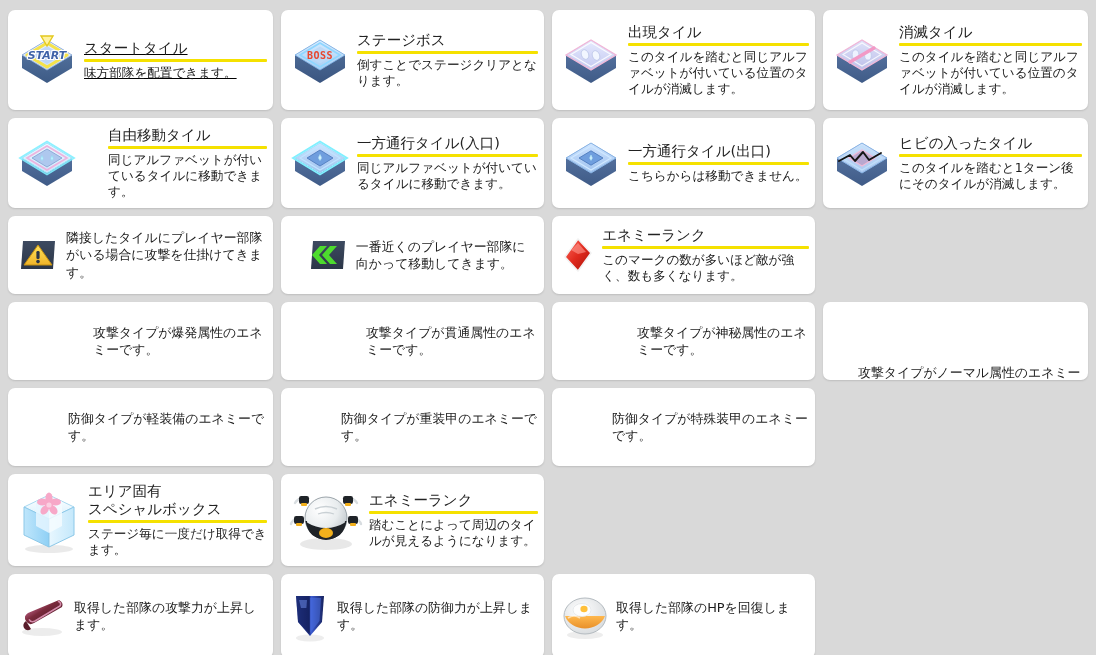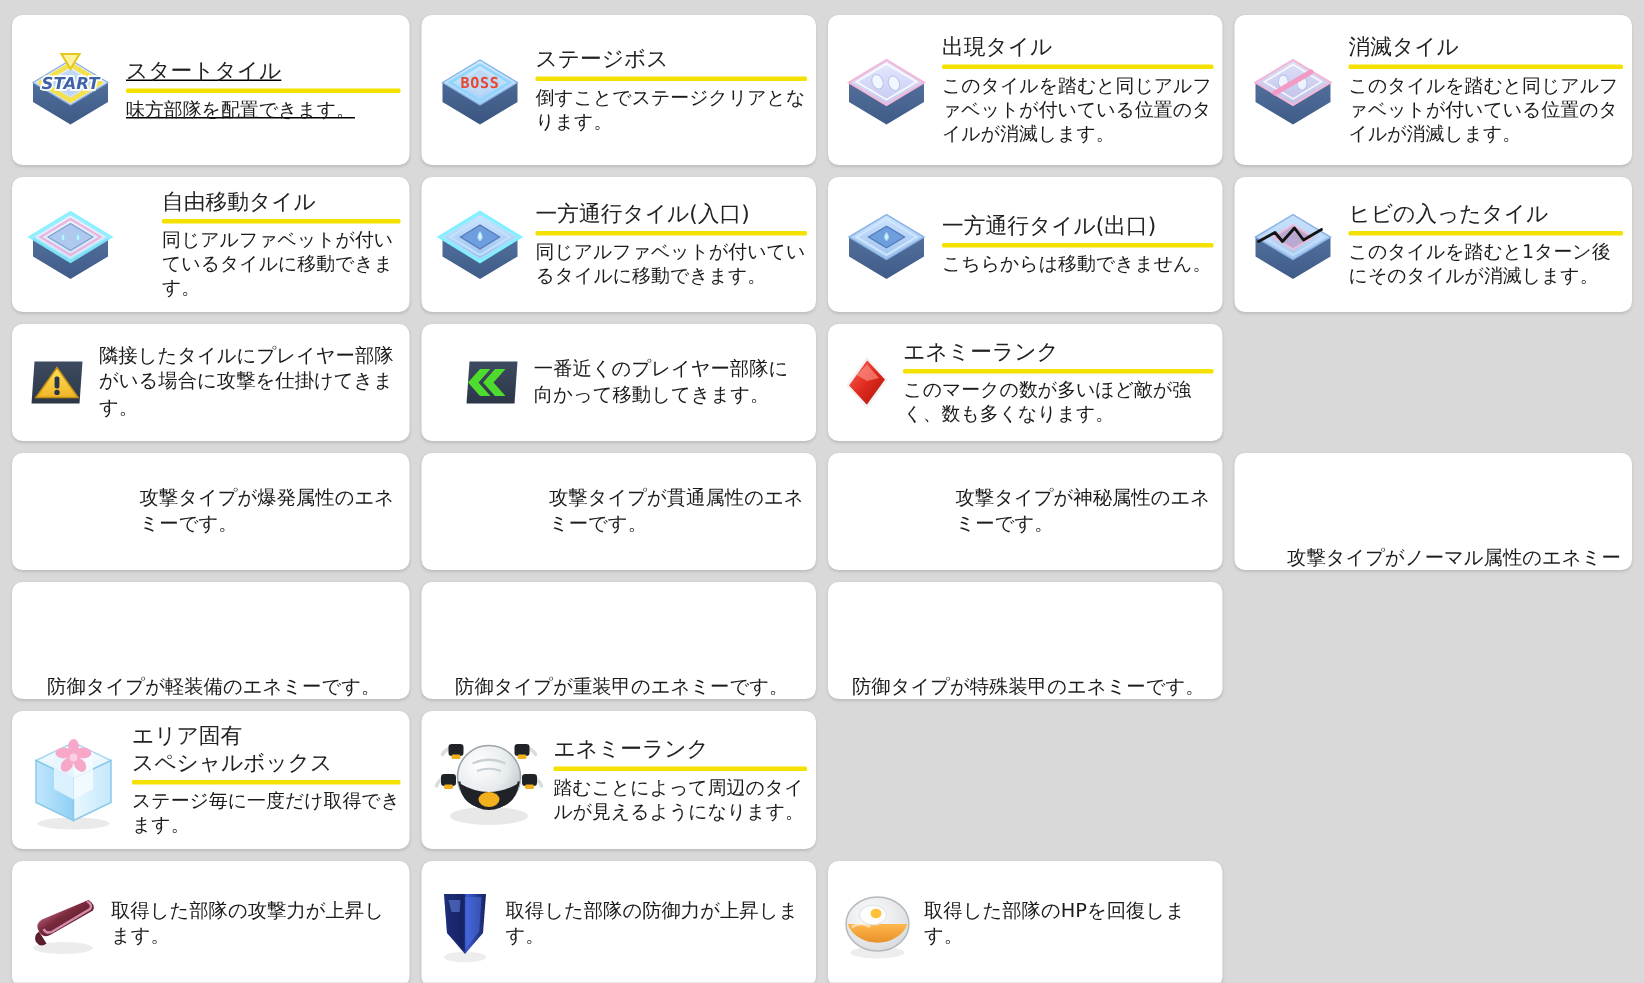--- a/index.html
+++ b/index.html
@@ -47,21 +47,21 @@
   .notitle .desc { font-size: 12.9px; line-height: 1.32; }
 
   
   svg { display: block; }
 
   
   .r0 .card { height: 100px; }
   .r1 .card { height: 90px; }
   .r2 .card { height: 78px; }
   .r3 .card { height: 78px; padding-left: 31px; }
-  .r4 .card { height: 78px; flex-direction: column; }
+  .r4 .card { height: 78px; }
   .r5 .card { height: 92px; }
   .r6 .card { height: 84px; }
 </style>
 </head>
 <body>
 
 <div id="grid">
     <div class="row r0">
       <div class="card" style="width: 272px; text-decoration: underline;">
         <div class="icon-wrap">

